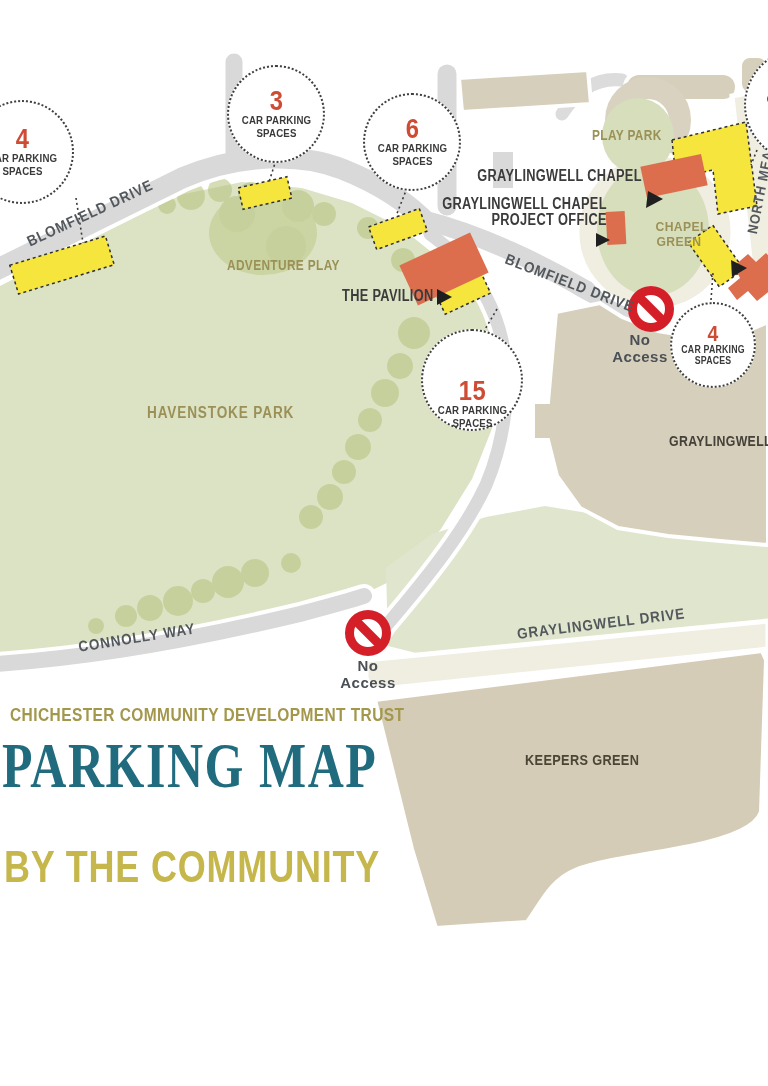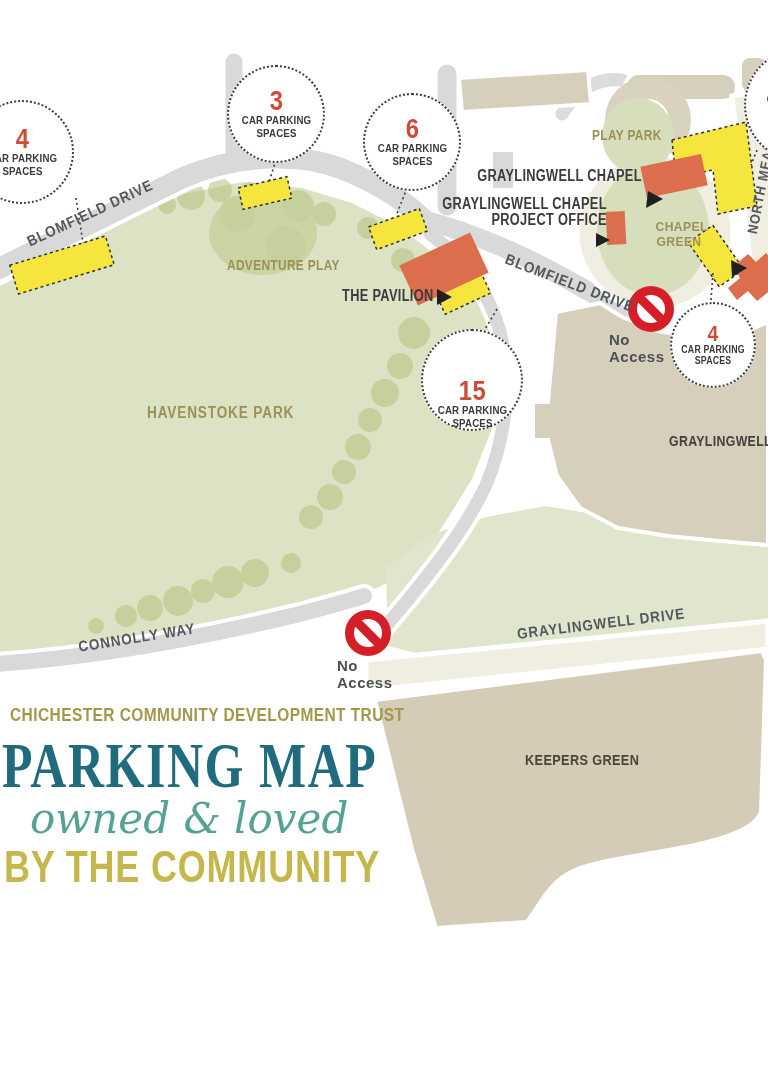--- a/index.html
+++ b/index.html
@@ -11,21 +11,21 @@
   .olive{color:#9b9157;}
   .dark{color:#3b3b3b;}
   .roadlbl{color:#53585d;letter-spacing:1px;font-weight:700;}
   .badge{position:absolute;background:#fff;border:2px dotted #3f3f3f;border-radius:50%;
          display:flex;flex-direction:column;align-items:center;justify-content:center;z-index:6;}
   .badge-inner{transform:scaleX(.88);text-align:center;}
   .badge-num{font-weight:700;color:#ce4b34;font-size:27px;line-height:25px;letter-spacing:.5px;}
   .badge-line{font-weight:700;color:#3a3a3a;font-size:11px;line-height:12.5px;letter-spacing:.2px;}
   .badge.small .badge-num{font-size:22px;line-height:20px;}
   .badge.small .badge-line{font-size:10px;line-height:11px;}
-  .noaccess{position:absolute;width:62px;text-align:left;color:#4a5055;font-weight:700;
+  .noaccess{position:absolute;width:62px;text-align:center;color:#4a5055;font-weight:700;
             font-size:15px;line-height:17px;letter-spacing:.5px;z-index:6;}
   .title-org{position:absolute;left:10px;top:705px;font-size:18px;font-weight:700;color:#a2974b;
              letter-spacing:.5px;transform:scaleX(.86);transform-origin:0 0;white-space:nowrap;}
   .title-main{position:absolute;left:2px;top:734px;font-family:"Liberation Serif",serif;font-size:64px;
               line-height:64px;font-weight:700;color:#206c7e;letter-spacing:2px;transform:scaleX(.78);
               transform-origin:0 0;white-space:nowrap;}
   .title-script{position:absolute;left:30px;top:796px;font-family:"DejaVu Serif",serif;font-style:italic;
                 font-size:42px;line-height:46px;color:#55a295;white-space:nowrap;}
   .title-sub{position:absolute;left:4px;top:843px;font-size:45px;line-height:48px;font-weight:700;
              color:#c6b74d;letter-spacing:1px;transform:scaleX(.8);transform-origin:0 0;white-space:nowrap;}
@@ -234,16 +234,15 @@
     <div>No</div>
     <div>Access</div>
   </div>
   <div class="noaccess" style="left:337px;top:657px;">
     <div>No</div>
     <div>Access</div>
   </div>
 
   <div class="title-org">CHICHESTER COMMUNITY DEVELOPMENT TRUST</div>
   <div class="title-main">PARKING MAP</div>
-  <div class="title-script">owned &amp; loved</div>
   <div class="title-sub">BY THE COMMUNITY</div>
 
 </div>
 
 </body></html>

